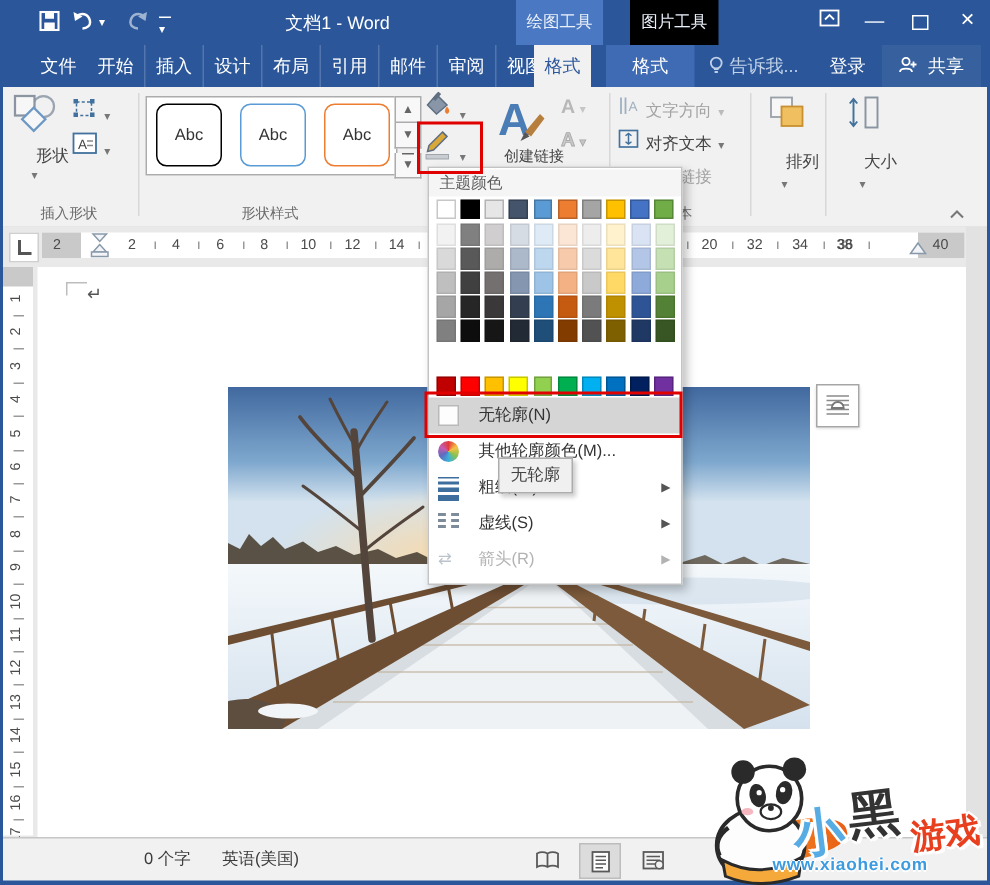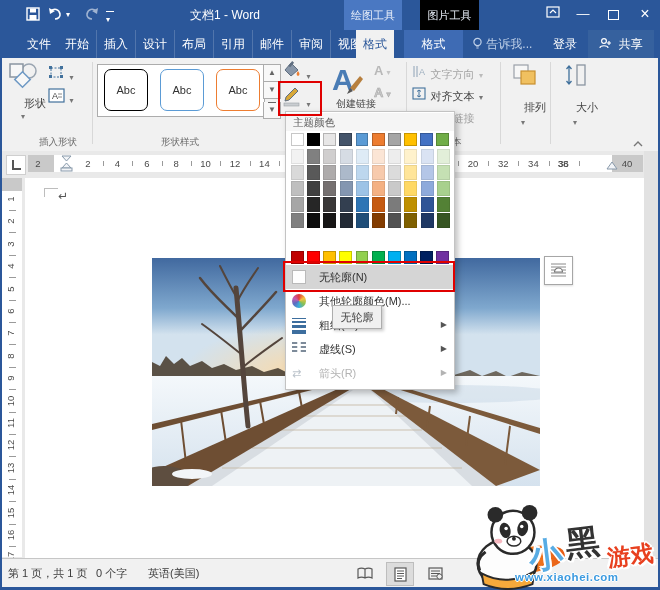--- a/index.html
+++ b/index.html
@@ -205,21 +205,21 @@
       <span class="dd">▾</span>
     </div>
     <div class="abs" style="left:48px;top:30px">
       <svg width="17" height="15" viewBox="0 0 17 15">
           <rect x="1" y="1" width="15" height="13" fill="#fff" stroke="#41719C" stroke-width="1.2"></rect>
           <text x="4" y="11" font-size="9" fill="#444">A</text>
           <path d="M10,6 h4 M10,9 h4" stroke="#888" stroke-width="1"></path>
         </svg>
       <span class="dd">▾</span>
     </div>
-    <div class="glabel" style="left:12px;width:92px">插入形状</div>
+    <div class="glabel" style="left:0;width:92px">插入形状</div>
     <div class="rsep" style="left:92px"></div>
 
     <div class="gallery">
       <div class="gtile" style="left:6px;border:1.5px solid #000">Abc</div>
       <div class="gtile" style="left:62px;border:1.5px solid #5B9BD5">Abc</div>
       <div class="gtile" style="left:118px;border:1.5px solid #ED7D31">Abc</div>
     </div>
     <div class="gscroll">
       <div class="gsbtn">▲</div>
       <div class="gsbtn">▼</div>
@@ -554,21 +554,20 @@
       <span class="sub">▶</span>
     </div>
   </div>
 
   <div class="redbox" style="left:278px;top:81px;width:40px;height:31px"></div>
   <div class="redbox" style="left:283px;top:261px;width:168px;height:27px"></div>
 
   <div class="tooltip">无轮廓</div>
 
   <div class="statusbar">
-    <span class="stat" style="left:8px">第 1 页，共 1 页</span>
     <span class="stat" style="left:96px">0 个字</span>
     <span class="stat" style="left:148px">英语(美国)</span>
     <span class="viewbtn" style="left:352px">
       <svg width="16" height="13" viewBox="0 0 16 13">
           <path d="M8,2 C6,1 3,1 1,2 V11 C3,10 6,10 8,11 C10,10 13,10 15,11 V2 C13,1 10,1 8,2 Z M8,2 V11" fill="none" stroke="#595959" stroke-width="1.2"></path>
         </svg>
     </span>
     <span class="viewbtn pressed" style="left:386px">
       <svg width="13" height="15" viewBox="0 0 13 15">
           <rect x="1" y="1" width="11" height="13" fill="#fff" stroke="#595959" stroke-width="1.2"></rect>

